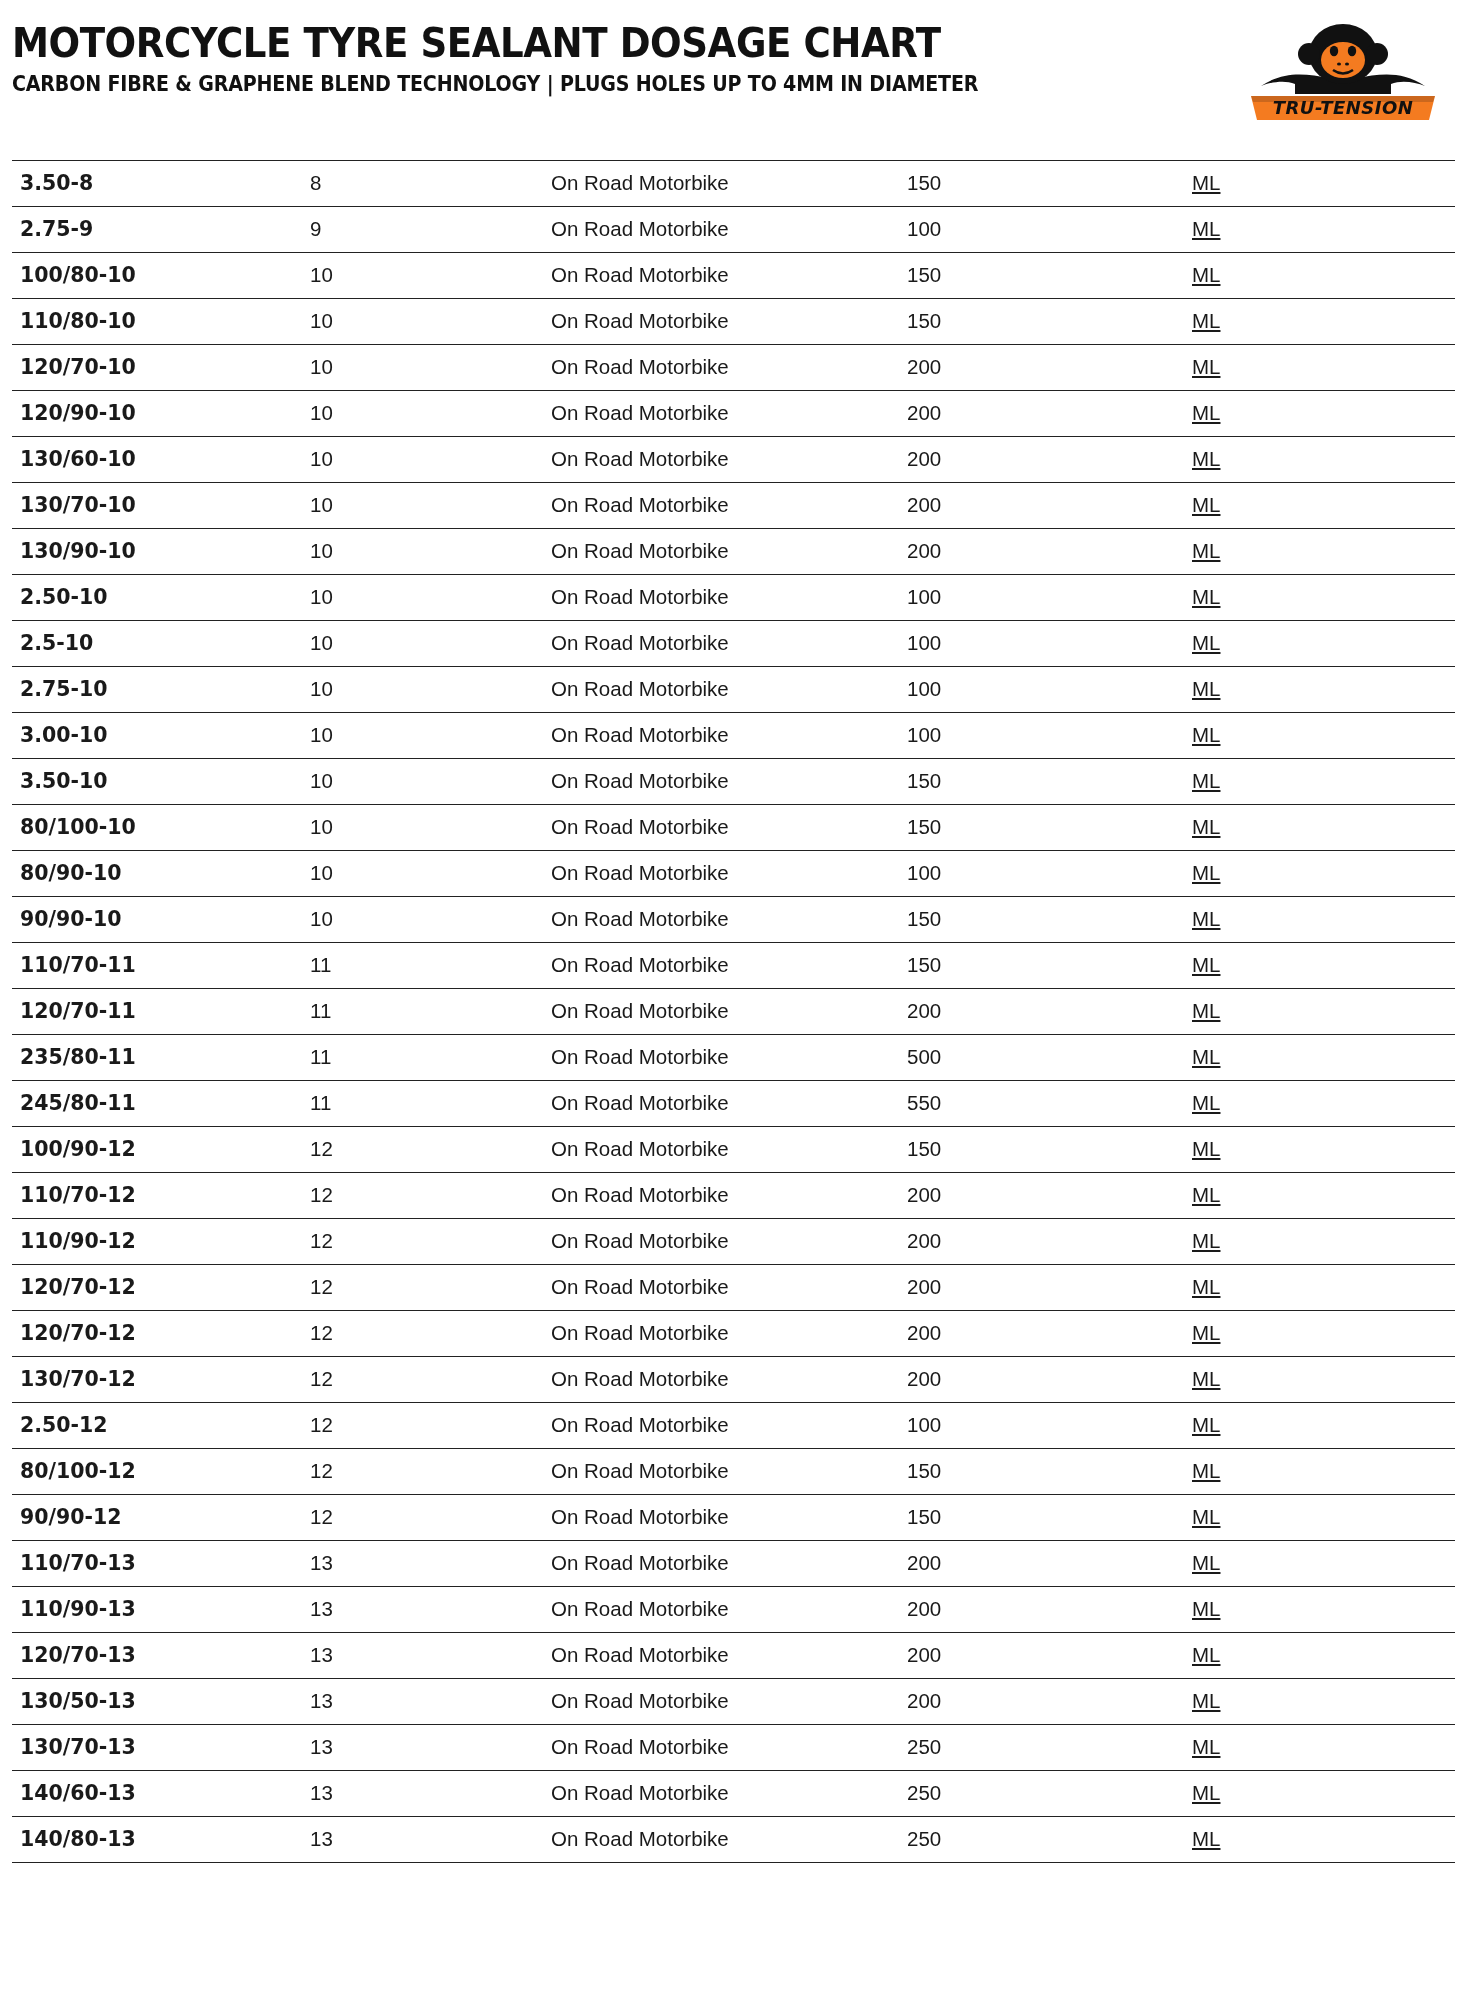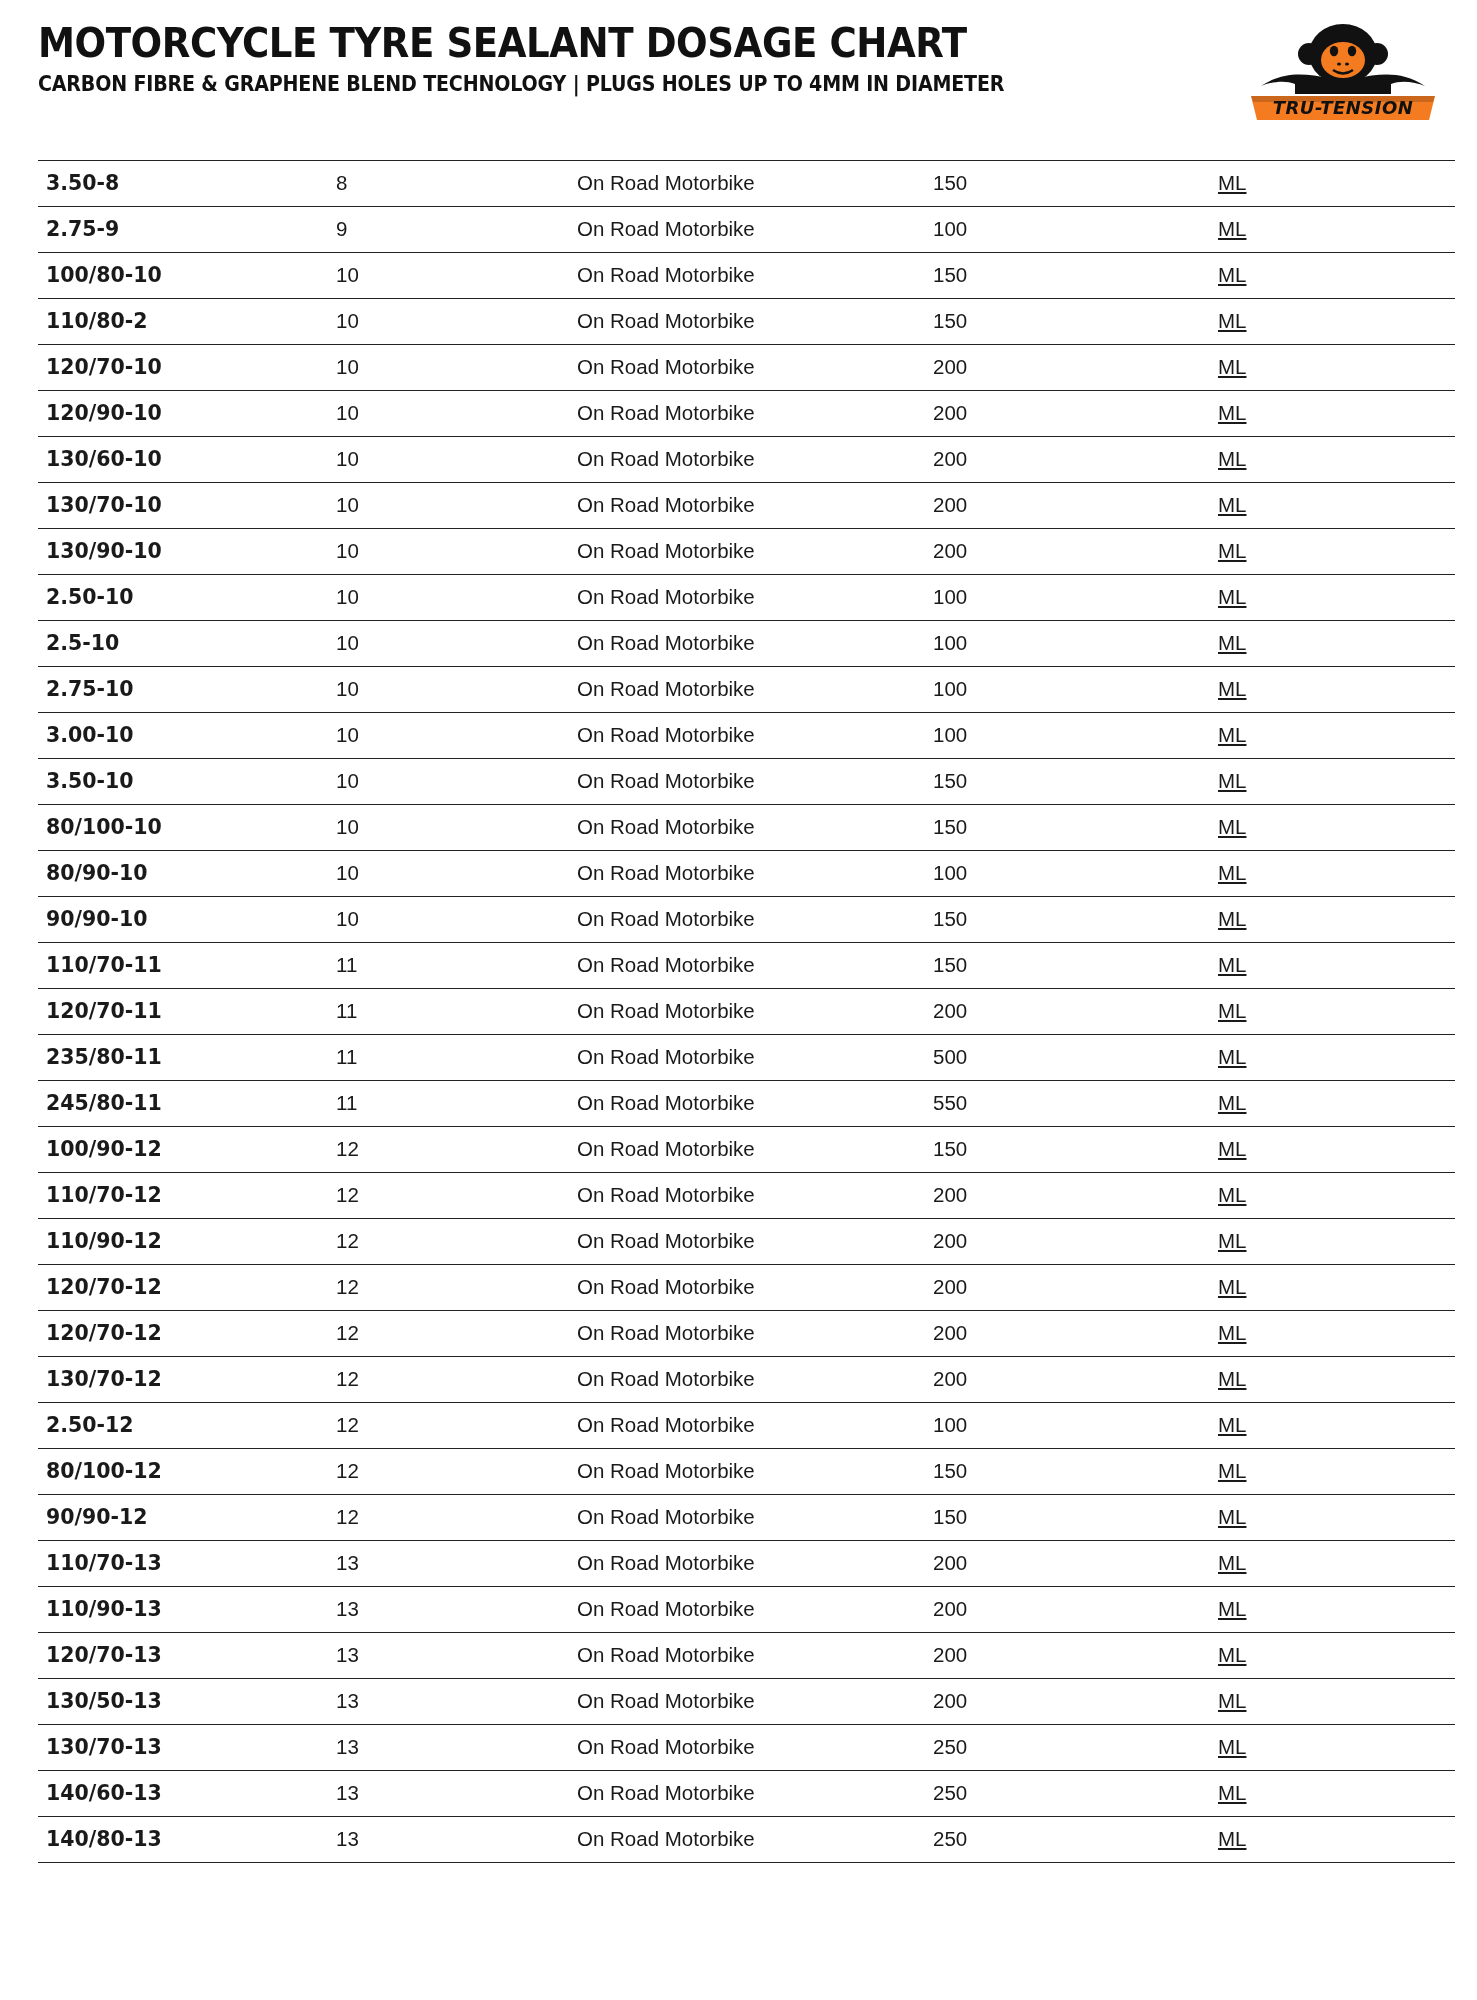--- a/index.html
+++ b/index.html
@@ -12,21 +12,21 @@
     height: 2000px;
     font-family: "Liberation Sans", sans-serif;
     color: #1a1a1a;
     position: relative;
     overflow: hidden;
   }
   .page {
     width: 1477px;
     height: 2000px;
     box-sizing: border-box;
-    padding: 18px 22px 0 38px;
+    padding: 18px 22px 0 12px;
     position: relative;
   }
   .header {
     display: flex;
     align-items: flex-start;
     justify-content: space-between;
     height: 130px;
   }
   .header-text {
     padding-top: 4px;
@@ -164,21 +164,21 @@
           <td class="c-unit">ML</td>
         </tr>
         <tr>
           <td class="c-size">100/80-10</td>
           <td class="c-rim">10</td>
           <td class="c-type">On Road Motorbike</td>
           <td class="c-dose">150</td>
           <td class="c-unit">ML</td>
         </tr>
         <tr>
-          <td class="c-size">110/80-2</td>
+          <td class="c-size">110/80-10</td>
           <td class="c-rim">10</td>
           <td class="c-type">On Road Motorbike</td>
           <td class="c-dose">150</td>
           <td class="c-unit">ML</td>
         </tr>
         <tr>
           <td class="c-size">120/70-10</td>
           <td class="c-rim">10</td>
           <td class="c-type">On Road Motorbike</td>
           <td class="c-dose">200</td>

